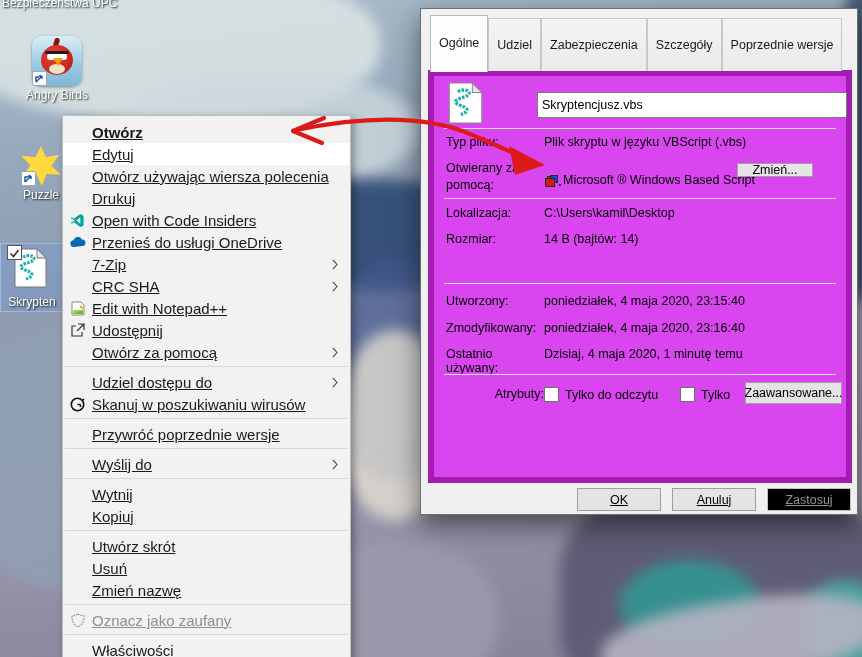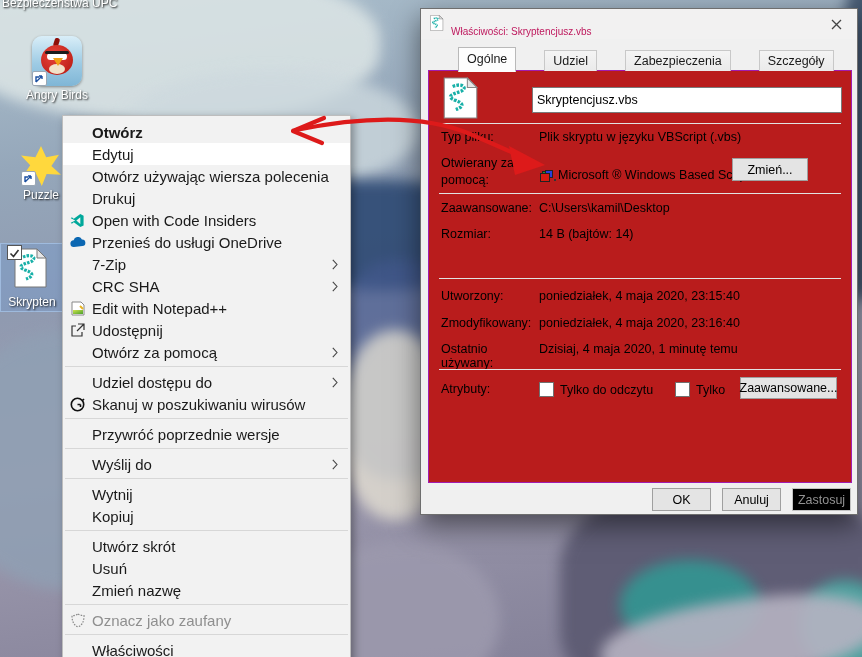--- a/index.html
+++ b/index.html
@@ -17,46 +17,46 @@
   .ab-brow{position:absolute;left:13px;top:15px;width:24px;height:3px;background:#1c1c1c;border-radius:2px;}
   .ab-beak{position:absolute;left:21px;top:22px;width:0;height:0;border-left:5px solid transparent;border-right:5px solid transparent;border-top:8px solid #f2a114;}
   .ab-crest{position:absolute;left:22px;top:2px;width:5px;height:9px;background:#8e0f09;border-radius:2px;transform:rotate(18deg);}
   .puzzle-art{position:relative;width:40px;height:40px;background:#ffd83d;clip-path:polygon(50% 0%,63% 28%,95% 22%,76% 50%,100% 72%,64% 70%,52% 100%,38% 70%,4% 76%,23% 48%,0% 24%,36% 28%);filter:drop-shadow(0 0 1px #5a4a00);}
   .sel-box{position:absolute;background:rgba(120,155,205,.45);border:1px solid rgba(170,200,235,.7);}
   .file-checkbox{position:absolute;width:13px;height:13px;background:#fff;border:1px solid #555;z-index:3;}
   
   .cmenu{position:absolute;left:62px;top:115px;width:289px;height:560px;background:#f2f2f2;border:1px solid #bdbdbd;box-shadow:3px 3px 8px rgba(0,0,0,.35);z-index:10;padding-top:5px;box-sizing:border-box;}
   .mi{height:22px;display:flex;align-items:center;padding-right:8px;font-size:15px;color:#1a1a1a;cursor:default;}
   .mi .mi-ico{width:29px;display:flex;align-items:center;justify-content:center;flex:0 0 29px;}
-  .mi .mi-label{flex:1;white-space:nowrap;overflow:hidden;}
+  .mi .mi-label{flex:1;white-space:nowrap;overflow:hidden;text-decoration:underline;}
   .mi.bold .mi-label{font-weight:bold;}
   .mi.hl{background:#ffffff;}
   .mi.dis .mi-label{color:#8f8f8f;}
   .mi-sub{width:10px;display:flex;align-items:center;}
   .msep{height:1px;background:#d7d7d7;margin:3px 2px 4px 2px;}
   
   .dlg{position:absolute;left:420px;top:8px;width:438px;height:507px;background:#f0f0f0;border:1px solid #6e6e6e;box-shadow:0 10px 26px rgba(0,0,0,.5);z-index:5;box-sizing:border-box;font-size:12.5px;color:#000;}
   .dlg-title{height:30px;background:#f2f1f1;display:flex;align-items:center;padding-left:8px;}
   .dlg-title-text{margin-left:7px;font-size:10px;color:#be185d;flex:1;white-space:nowrap;margin-top:15px;}
   .dlg-close{width:42px;height:30px;display:flex;align-items:center;justify-content:center;cursor:default;}
   .tabs{position:absolute;left:9px;top:39px;display:flex;align-items:flex-end;height:23px;z-index:2;}
-  .tab{height:20px;line-height:20px;padding:0 8px;background:linear-gradient(#f4f4f4,#eaeaea);border:1px solid #c8c8c8;border-bottom:none;margin-right:0px;font-size:12.5px;color:#1a1a1a;margin-left:28px;}
+  .tab{height:20px;line-height:20px;padding:16px 8px;background:linear-gradient(#f4f4f4,#eaeaea);border:1px solid #c8c8c8;border-bottom:none;margin-right:0px;font-size:12.5px;color:#1a1a1a;}
   .tab.active{height:23px;line-height:22px;background:#fdfdfd;border:1px solid #b9b9b9;border-bottom:1px solid #fdfdfd;position:relative;top:1px;}
-  .page{position:absolute;left:7px;top:61px;width:424px;height:413px;background:#b91c1c;border:1px solid #a21caf;box-sizing:border-box;}
+  .page{position:absolute;left:7px;top:61px;width:424px;height:413px;background:#d946ef;border:6px solid #a21caf;box-sizing:border-box;}
   .row{position:absolute;left:0;width:100%;display:flex;}
   .flabel{width:98px;padding-left:12px;flex:0 0 98px;color:#000;}
   .fvalue{flex:1;}
   .hr{position:absolute;left:10px;right:10px;height:1px;background:#e2e2e2;}
   .fname-input{position:absolute;left:103px;top:16px;width:300px;height:20px;border:1px solid #7a7a7a;background:#fff;font-size:12.5px;padding:2px 4px;box-sizing:content-box;display:flex;align-items:center;}
   .wbtn{background:#e4e4e4;border:1px solid #9f9f9f;font-size:12.5px;color:#000;display:flex;align-items:center;justify-content:center;box-sizing:border-box;cursor:default;}
   .wbtn.dis{background:#000000;border-color:#c3c3c3;color:#929292;}
   .cb{width:13px;height:13px;background:#fff;border:1px solid #707070;display:inline-block;margin-right:6px;flex:0 0 13px;}
   .attr-item{display:flex;align-items:center;margin-right:22px;}
   .footer-btns{position:absolute;right:6px;top:479px;display:flex;gap:11px;}
-  .footer-btns .wbtn{width:59px;height:23px;}
+  .footer-btns .wbtn{width:84px;height:23px;text-decoration:underline;}
   
   .wsh{position:relative;width:13px;height:12px;margin-right:6px;flex:0 0 13px;}
   .wsh i{position:absolute;display:block;}
   .wsh .r{left:1px;top:4px;width:8px;height:7px;background:#d81a10;border:1px solid #222;}
   .wsh .b{left:6px;top:1px;width:6px;height:6px;background:#2a3fd8;border:1px solid #222;}
   .wsh .g{left:3px;top:2px;width:4px;height:3px;background:#1d9c2c;border:1px solid #222;}
   .wsh:after{content:"";position:absolute;right:-4px;bottom:0px;width:2px;height:2px;background:#333;}
   .overlay-arrow{position:absolute;left:0;top:0;z-index:50;pointer-events:none;}
   .toplabel{position:absolute;left:2px;top:-4px;font-size:12px;color:#fff;text-shadow:1px 1px 2px rgba(0,0,0,.95);z-index:2;white-space:nowrap;}
 </style>
@@ -346,26 +346,26 @@
         <span class="flabel" style="line-height:17px;">Otwierany za pomocą:</span>
         <span class="fvalue" style="display:flex;align-items:center;margin-top:6px;">
           <span class="wsh">
               <i class="g"></i>
               <i class="b"></i>
               <i class="r"></i>
             </span>
           <span>Microsoft ® Windows Based Script</span>
         </span>
       </div>
-      <div class="wbtn" style="position:absolute;left:303px;top:87px;width:76px;height:23px;">Zmień...</div>
+      <div class="wbtn" style="position:absolute;left:303px;top:87px;width:76px;height:14px;">Zmień...</div>
 
       <div class="hr" style="top:122px;"></div>
 
       <div class="row" style="top:130px;">
-        <span class="flabel">Zaawansowane:</span>
+        <span class="flabel">Lokalizacja:</span>
         <span class="fvalue">C:\Users\kamil\Desktop</span>
       </div>
       <div class="row" style="top:156px;">
         <span class="flabel">Rozmiar:</span>
         <span class="fvalue">14 B (bajtów: 14)</span>
       </div>
 
       <div class="hr" style="top:207px;"></div>
 
       <div class="row" style="top:218px;">
@@ -376,21 +376,21 @@
         <span class="flabel">Zmodyfikowany:</span>
         <span class="fvalue">poniedziałek, 4 maja 2020, 23:16:40</span>
       </div>
       <div class="row" style="top:271px;">
         <span class="flabel">Ostatnio używany:</span>
         <span class="fvalue">Dzisiaj, 4 maja 2020, 1 minutę temu</span>
       </div>
 
       <div class="hr" style="top:298px;"></div>
 
-      <div class="row" style="top:311px;">
+      <div class="row" style="top:311px;text-align:right;">
         <span class="flabel">Atrybuty:</span>
         <span class="fvalue" style="display:flex;align-items:center;">
           <span class="attr-item">
             <span class="cb"></span>
             <span>Tylko do odczytu</span>
           </span>
           <span class="attr-item">
             <span class="cb"></span>
             <span>Tylko</span>
           </span>

